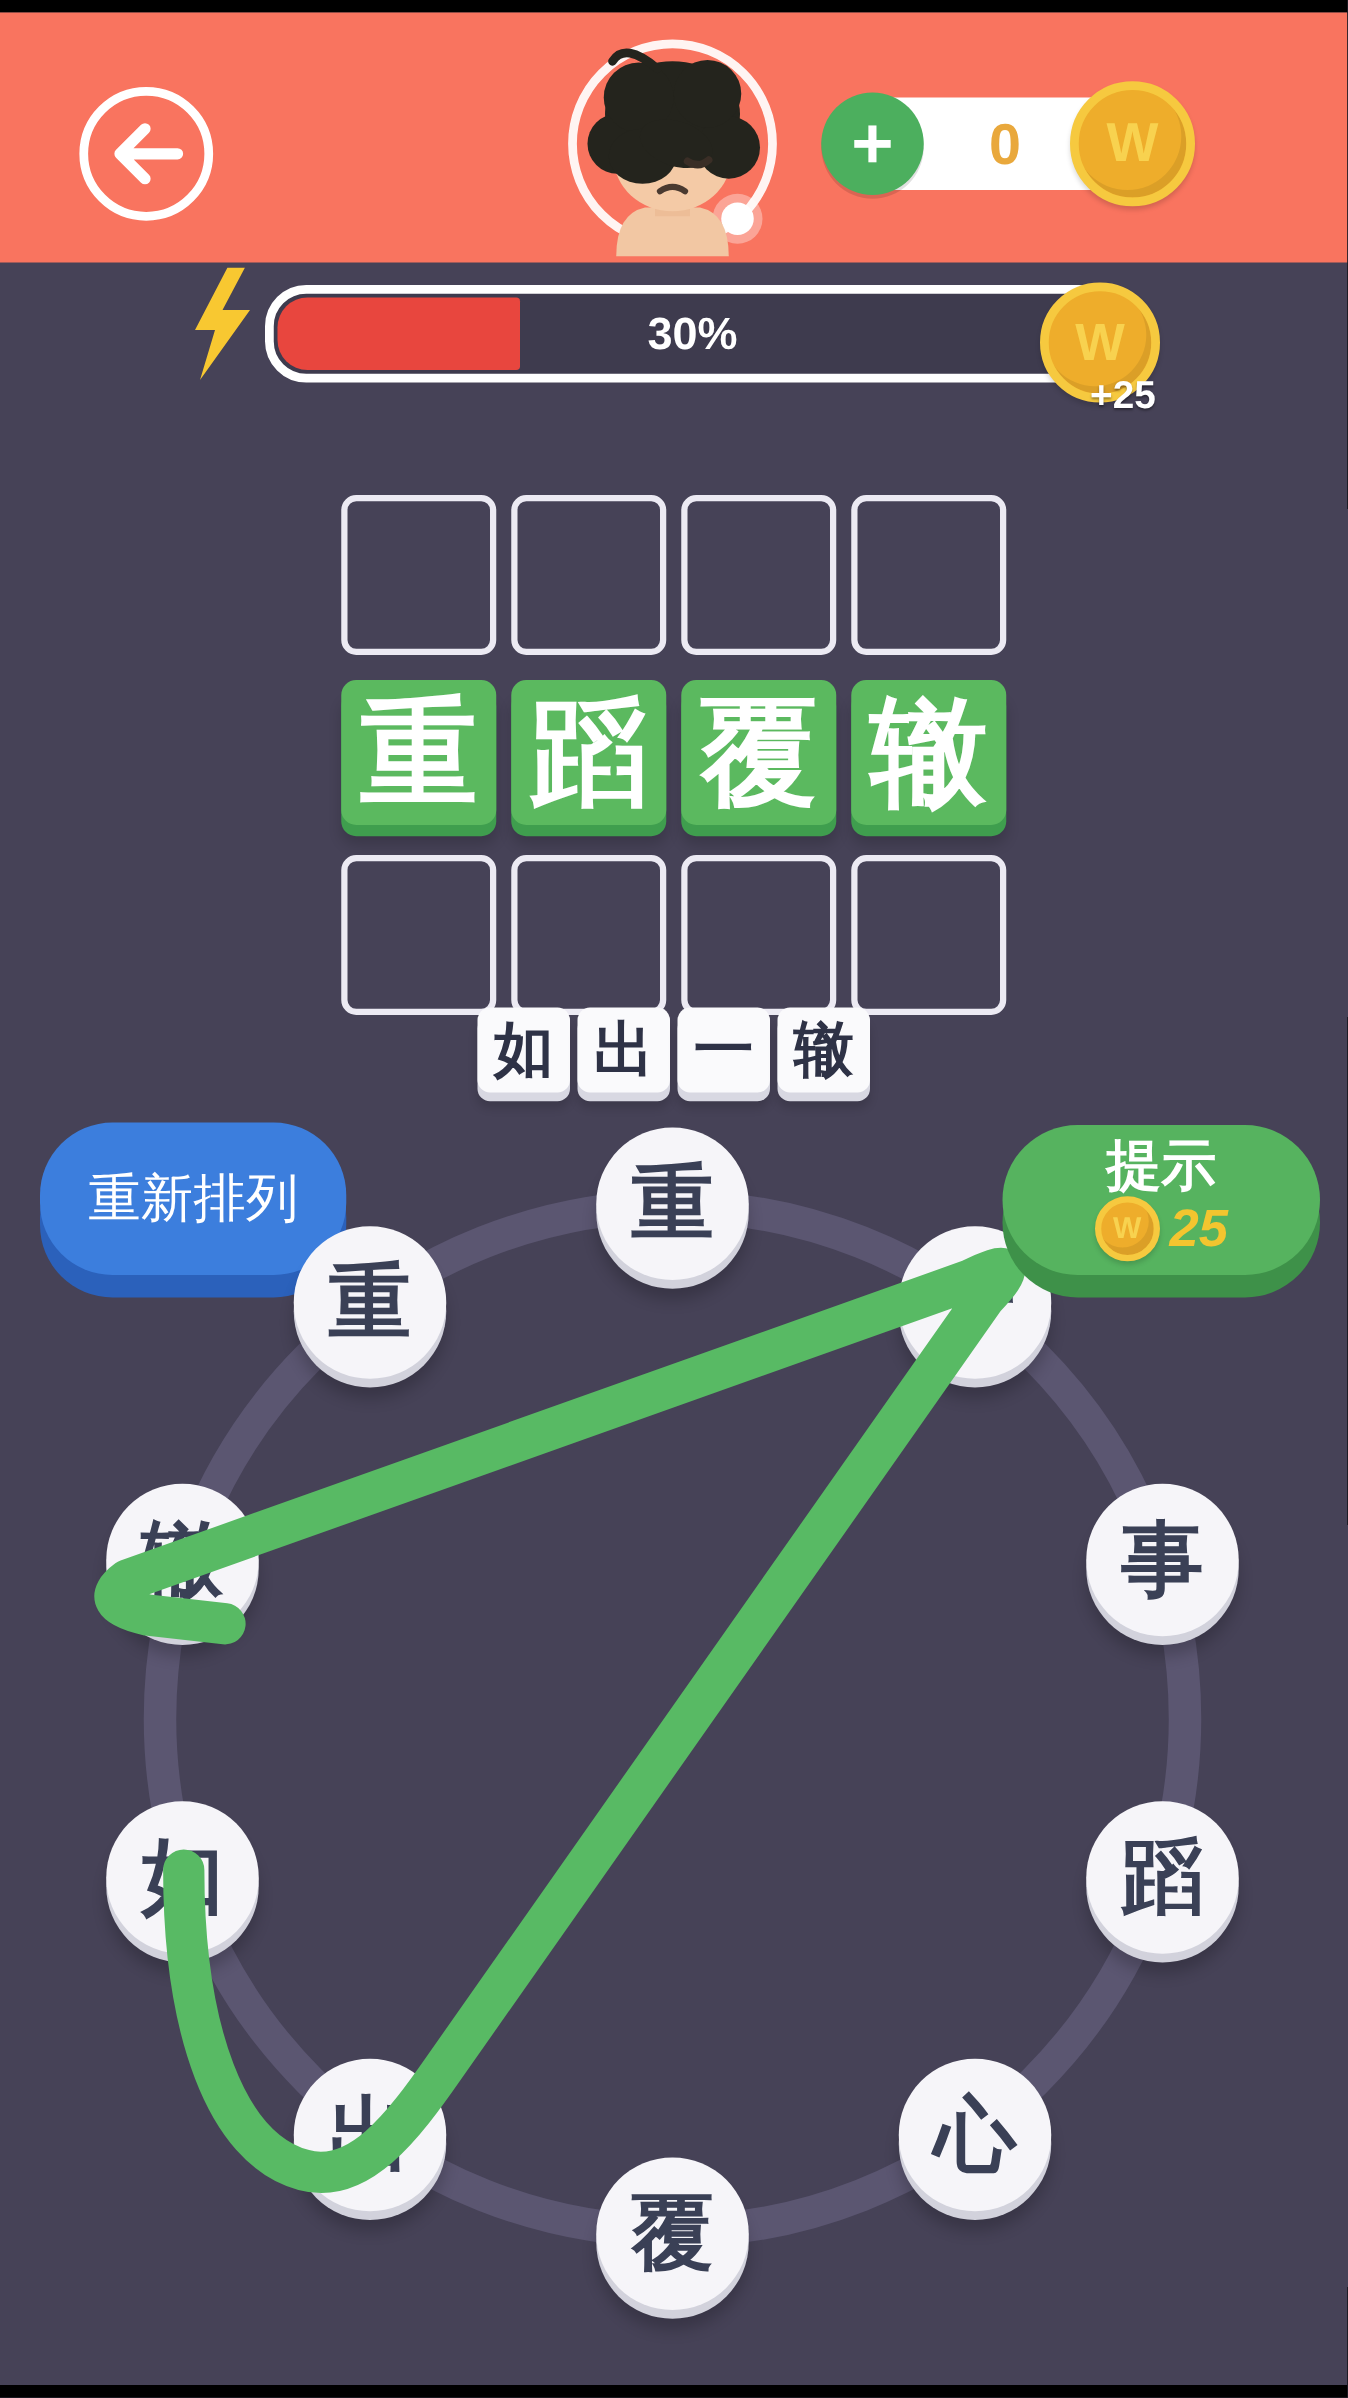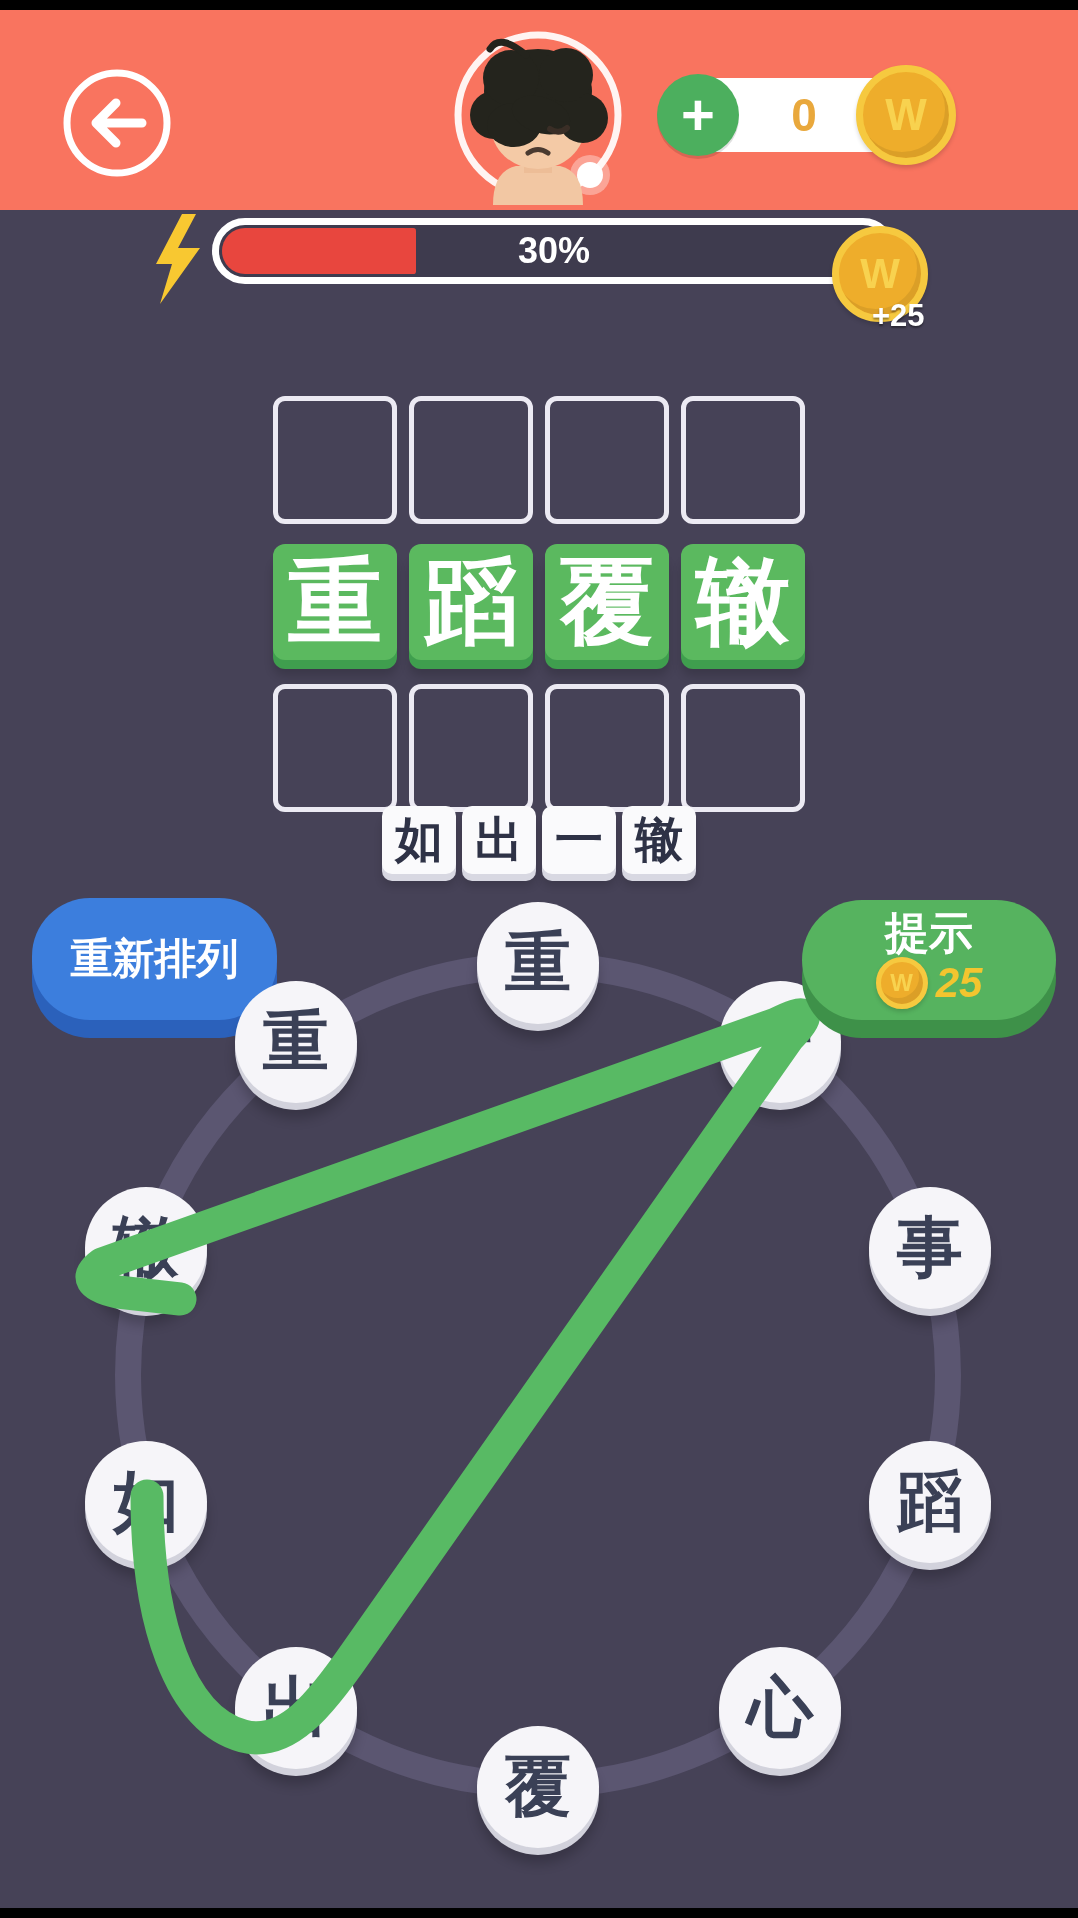--- a/index.html
+++ b/index.html
@@ -21,21 +21,21 @@
     background:#4caf5e;border:none;color:#fff;display:flex;align-items:center;justify-content:center;
     font-size:58px;font-weight:bold;line-height:1;cursor:pointer;box-shadow:0 3px 0 rgba(0,0,0,0.12);}
   .coin-balance{left:82px;top:0;width:120px;height:74px;display:flex;align-items:center;justify-content:center;
     color:#e9a83c;font-size:46px;font-weight:bold;}
   .coin{border-radius:50%;background:#eead2b;border:7px solid #f6c93f;box-sizing:border-box;
     display:flex;align-items:center;justify-content:center;color:#f8d24f;font-weight:bold;
     box-shadow:inset -4px -6px 0 rgba(0,0,0,0.08),0 3px 4px rgba(0,0,0,0.15);}
   .coin-top{left:194px;top:-13px;width:100px;height:100px;font-size:44px;}
   
   .bolt{left:148px;top:214px;width:60px;height:90px;}
-  .bar{left:212px;top:218px;width:684px;height:66px;border:7px solid #fff;border-radius:33px;
+  .bar{left:212px;top:228px;width:684px;height:78px;border:7px solid #fff;border-radius:33px;
     box-sizing:border-box;background:rgba(0,0,0,0.10);}
   .bar-fill{position:absolute;left:3px;top:3px;bottom:3px;width:29%;background:#e8463e;
     border-radius:24px 3px 3px 24px;}
   .bar-label{position:absolute;left:0;top:0;width:100%;height:100%;display:flex;align-items:center;justify-content:center;
     color:#fff;font-size:36px;font-weight:bold;}
   .coin-bar{left:832px;top:226px;width:96px;height:96px;font-size:42px;}
   .bar-reward{left:872px;top:298px;color:#ffffff;font-size:31px;font-weight:bold;text-shadow:0 2px 2px rgba(0,0,0,0.4);}
   
   .slot{position:absolute;width:124px;height:128px;border:5px solid #eceaf3;border-radius:12px;box-sizing:border-box;}
   .tile-solved{position:absolute;width:124px;height:116px;background:#5bb95f;border-radius:12px;
@@ -45,21 +45,21 @@
     box-shadow:0 7px 0 #d8d8e2,0 12px 8px rgba(0,0,0,0.14);
     display:flex;align-items:center;justify-content:center;color:#2e3246;font-size:48px;font-weight:bold;}
   
   .ring-svg,.trail-svg{left:0;top:0;width:1078px;height:1918px;pointer-events:none;}
   .token{position:absolute;width:122px;height:122px;border-radius:50%;background:#f6f5f9;
     transform:translate(-50%,-50%);display:flex;align-items:center;justify-content:center;
     color:#3a4056;font-size:66px;font-weight:bold;cursor:pointer;
     box-shadow:0 7px 0 #d2d2dc,0 16px 12px rgba(0,0,0,0.20);z-index:3;}
   
   .btn-shuffle{left:32px;top:898px;width:245px;height:122px;border:none;cursor:pointer;
-    background:#3c7edd;border-radius:58px;color:#fff;font-size:42px;font-weight:bold;
+    background:#3c7edd;border-radius:58px;color:#fff;font-size:42px;font-weight:normal;
     font-family:inherit;box-shadow:0 18px 0 #2b61bb;z-index:2;}
   .btn-hint{left:802px;top:900px;width:254px;height:120px;border:none;cursor:pointer;
     background:#56b35f;border-radius:60px;color:#fff;font-family:inherit;
     box-shadow:0 18px 0 #3e9149;z-index:6;display:flex;flex-direction:column;align-items:center;justify-content:center;gap:2px;padding:0;}
   .btn-hint .hint-label{font-size:44px;font-weight:bold;line-height:1.0;text-align:center;}
   .hint-cost-row{display:flex;align-items:center;gap:8px;}
   .coin-hint{position:static;width:52px;height:52px;font-size:24px;border-width:5px;}
   .hint-cost{color:#f3c52f;font-size:42px;font-weight:bold;font-style:italic;}
   .z5{z-index:5;} .z1{z-index:1;}
 </style>

